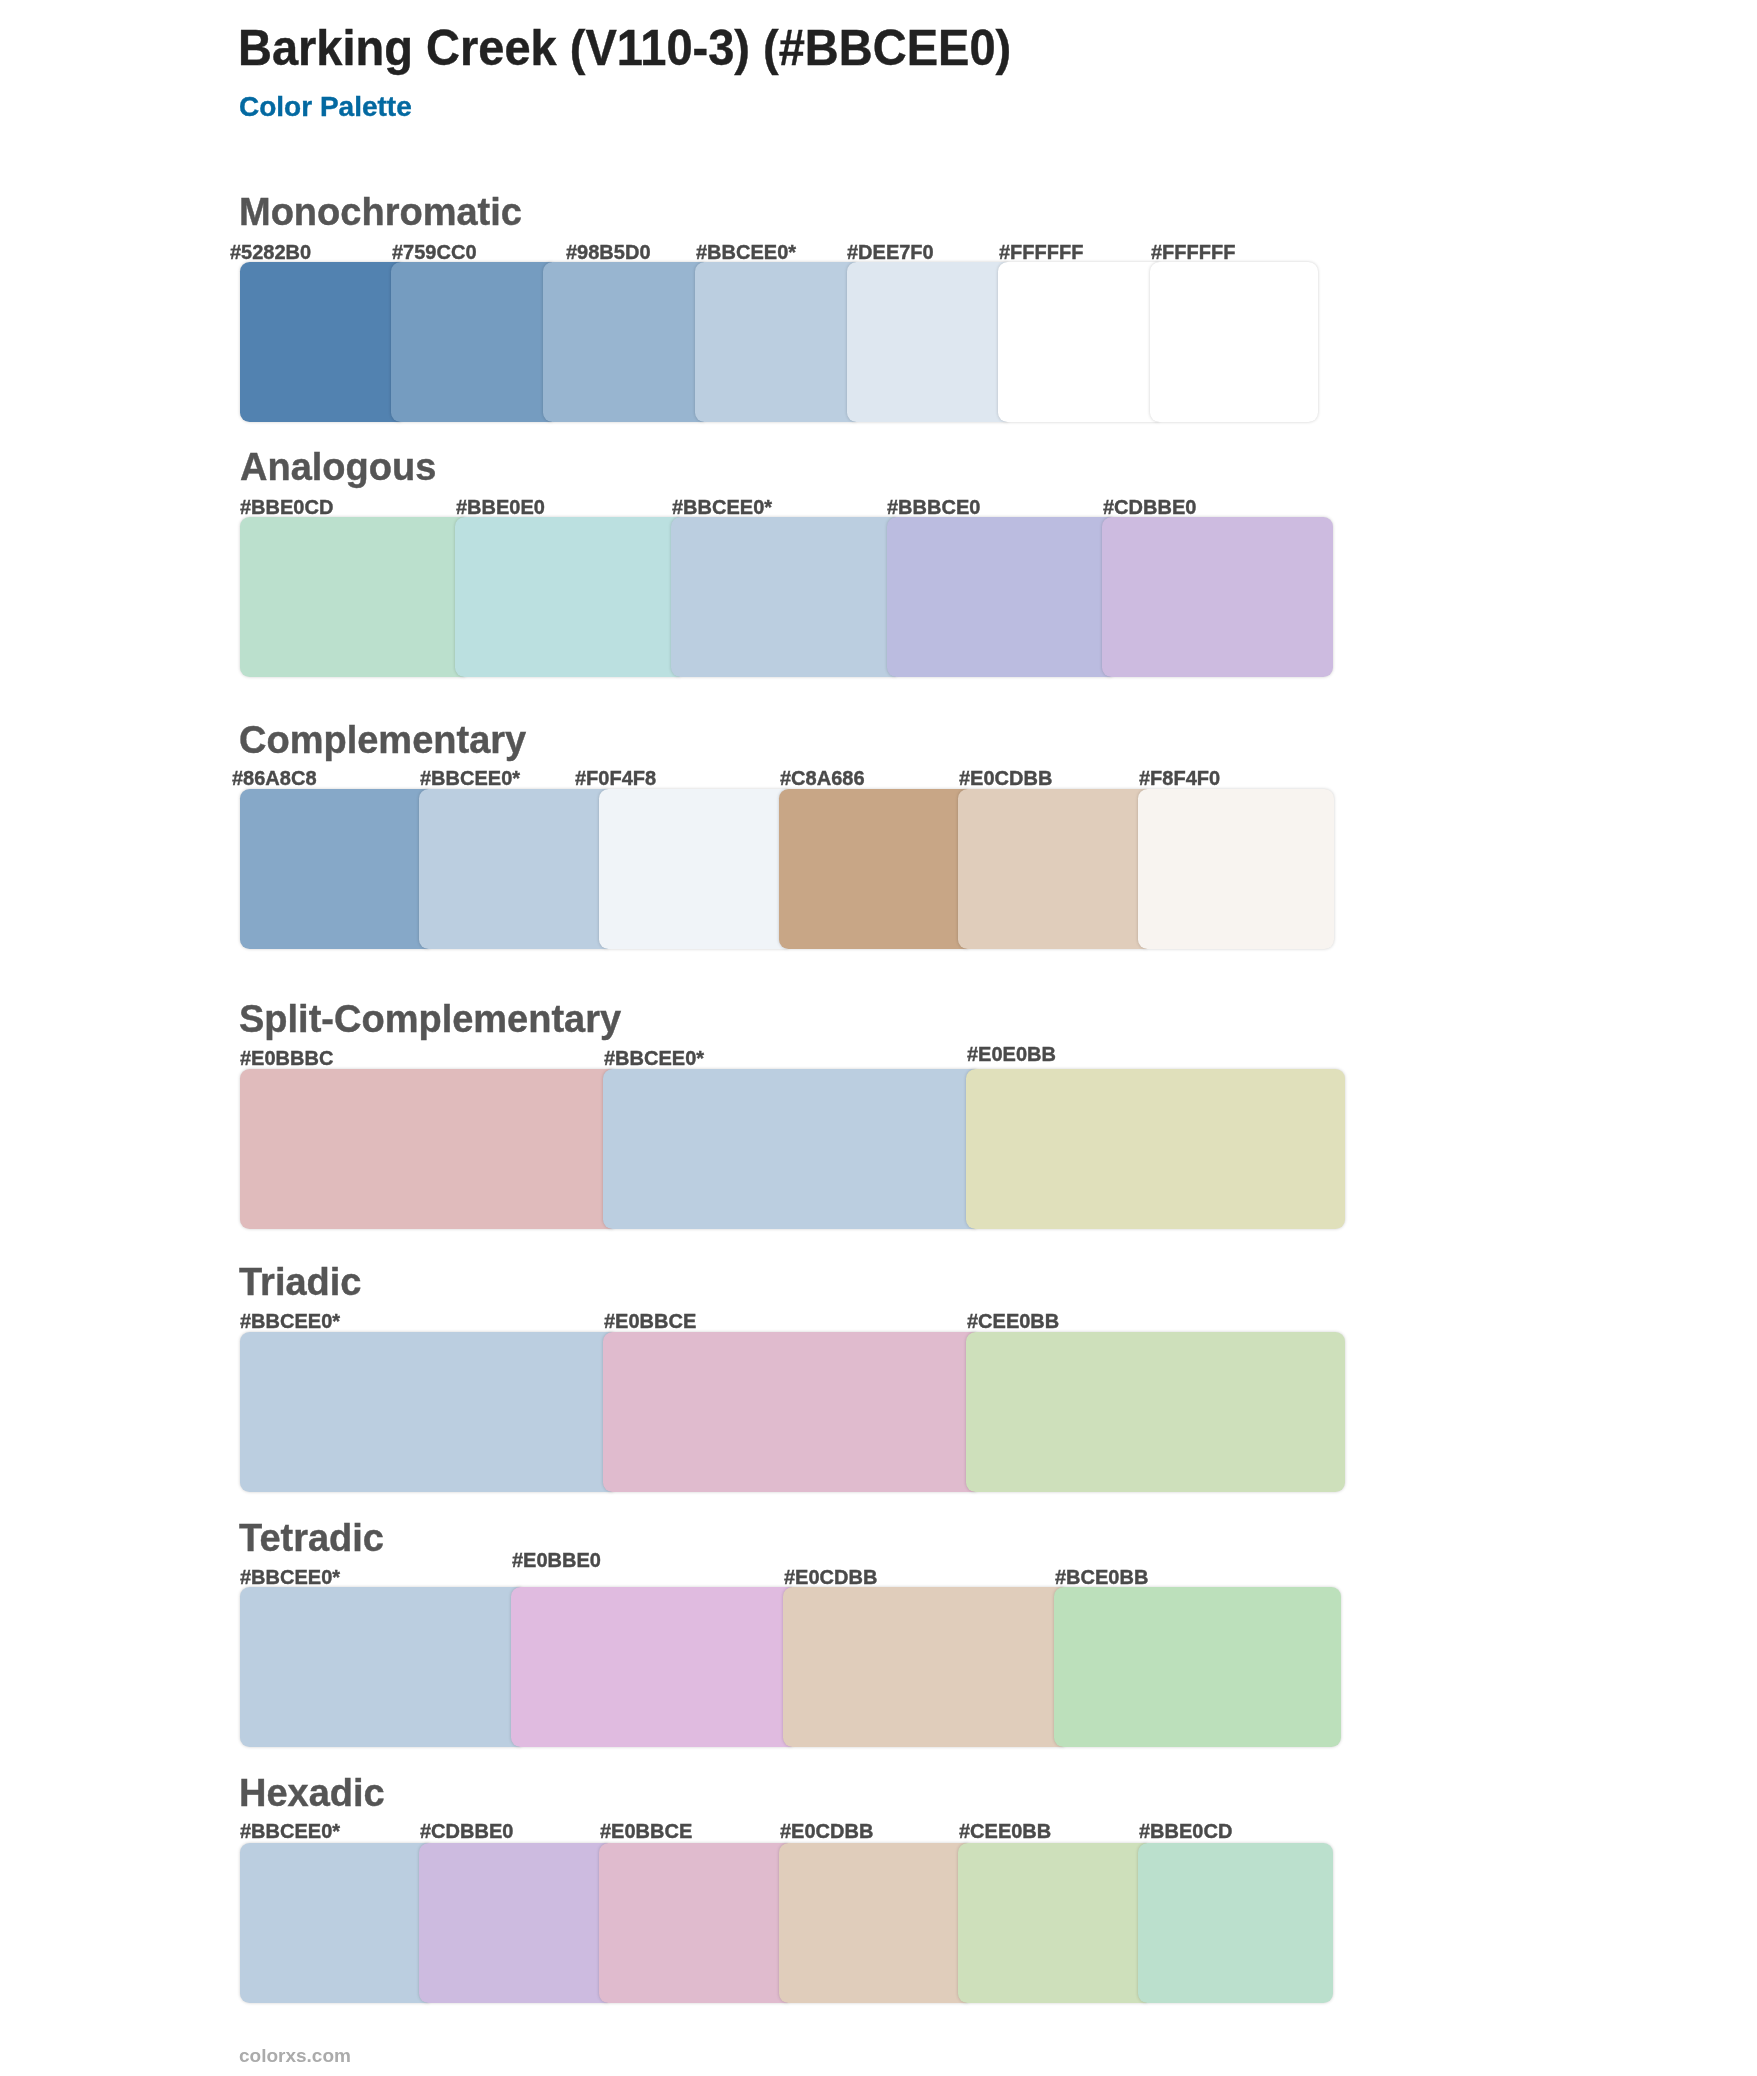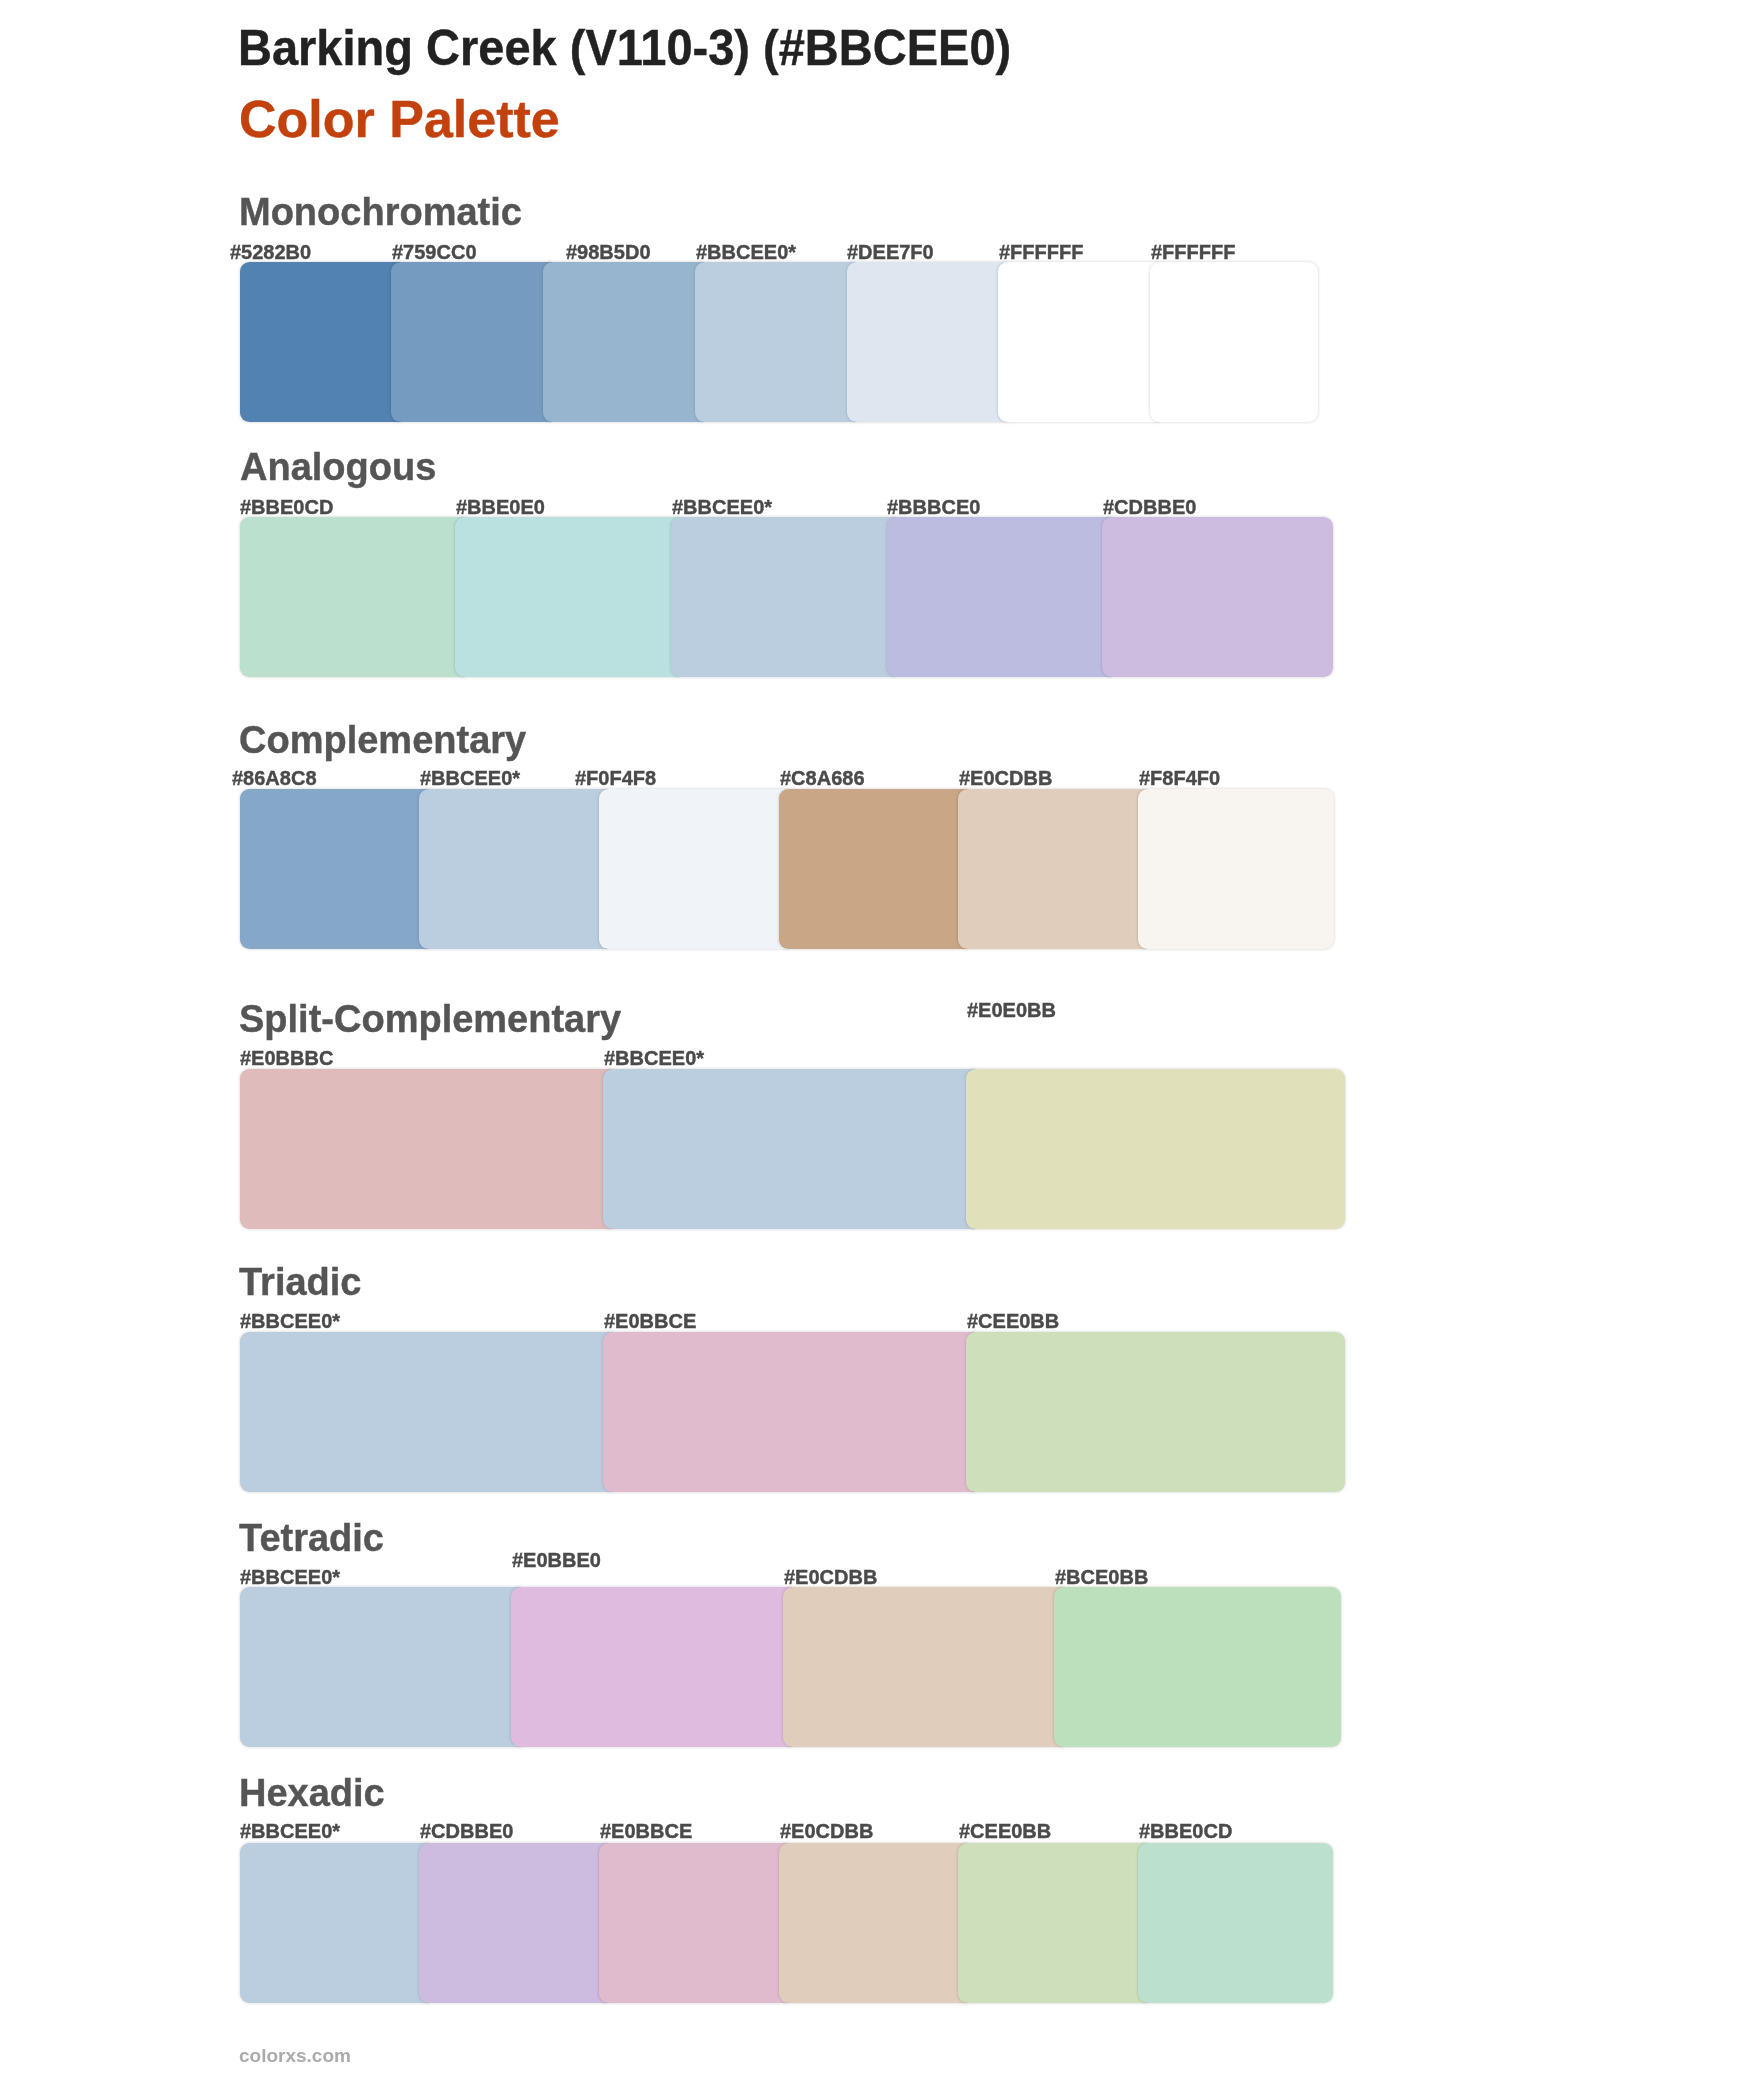--- a/index.html
+++ b/index.html
@@ -5,21 +5,21 @@
   html,body{margin:0;padding:0;background:#ffffff;}
   body{width:1757px;height:2077px;font-family:"Liberation Sans",sans-serif;}
   .txt{transform:translateZ(0);}
   .heavy{-webkit-text-stroke:0.4px currentColor;}
   .stretch{transform:translateZ(0) scaleY(1.045);transform-origin:left top;}
   .stretch2{transform:translateZ(0) scaleY(1.07);transform-origin:left top;}
   #page{position:relative;width:1757px;height:2077px;overflow:hidden;background:#ffffff;}
   h1,h2,h3{margin:0;padding:0;font-weight:bold;}
   .abs{position:absolute;}
   #page-title{font-size:47px;color:#222222;line-height:1;white-space:pre;}
-  #page-subtitle{font-size:52px;color:#c2410c;line-height:1;white-space:pre;}
+  #page-subtitle{font-size:28px;color:#0369a1;line-height:1;white-space:pre;}
   .section-title{font-size:38px;color:#555555;line-height:1;white-space:pre;}
   .swatch-label{font-size:20px;font-weight:bold;color:#4a4a4a;line-height:1;white-space:pre;}
   .swatch{position:absolute;height:160px;border-radius:9.6px 0 0 9.6px;box-shadow:0 0 3.2px 0 rgba(0,0,0,0.20);}
   .swatch.swatch-last{border-radius:9.6px;}
   #site-footer{font-size:19px;font-weight:bold;color:#ababab;line-height:1;white-space:pre;}
 </style>
 </head>
 <body>
 
 <div id="page">
@@ -78,21 +78,21 @@
   </section>
   <section>
     <h3 class="abs txt heavy stretch section-title" style="left:239px;top:999px">Split-Complementary</h3>
     <div>
       <div class="swatch" style="left: 240px; top: 1069px; width: 373px; z-index: 10; background-color: rgb(224, 187, 188);"></div>
       <div class="swatch" style="left: 603px; top: 1069px; width: 373px; z-index: 11; background-color: rgb(187, 206, 224);"></div>
       <div class="swatch swatch-last" style="left: 966px; top: 1069px; width: 379px; z-index: 12; background-color: rgb(224, 224, 187);"></div>
     </div>
     <div class="abs txt heavy swatch-label" style="left:240px;top:1048px;z-index:50">#E0BBBC</div>
     <div class="abs txt heavy swatch-label" style="left:604px;top:1048px;z-index:50">#BBCEE0*</div>
-    <div class="abs txt heavy swatch-label" style="left:967px;top:1000px;z-index:50">#E0E0BB</div>
+    <div class="abs txt heavy swatch-label" style="left:967px;top:1044px;z-index:50">#E0E0BB</div>
   </section>
   <section>
     <h3 class="abs txt heavy stretch section-title" style="left:239px;top:1262px">Triadic</h3>
     <div>
       <div class="swatch" style="left: 240px; top: 1332px; width: 373px; z-index: 10; background-color: rgb(187, 206, 224);"></div>
       <div class="swatch" style="left: 603px; top: 1332px; width: 373px; z-index: 11; background-color: rgb(224, 187, 206);"></div>
       <div class="swatch swatch-last" style="left: 966px; top: 1332px; width: 379px; z-index: 12; background-color: rgb(206, 224, 187);"></div>
     </div>
     <div class="abs txt heavy swatch-label" style="left:240px;top:1311px;z-index:50">#BBCEE0*</div>
     <div class="abs txt heavy swatch-label" style="left:604px;top:1311px;z-index:50">#E0BBCE</div>

